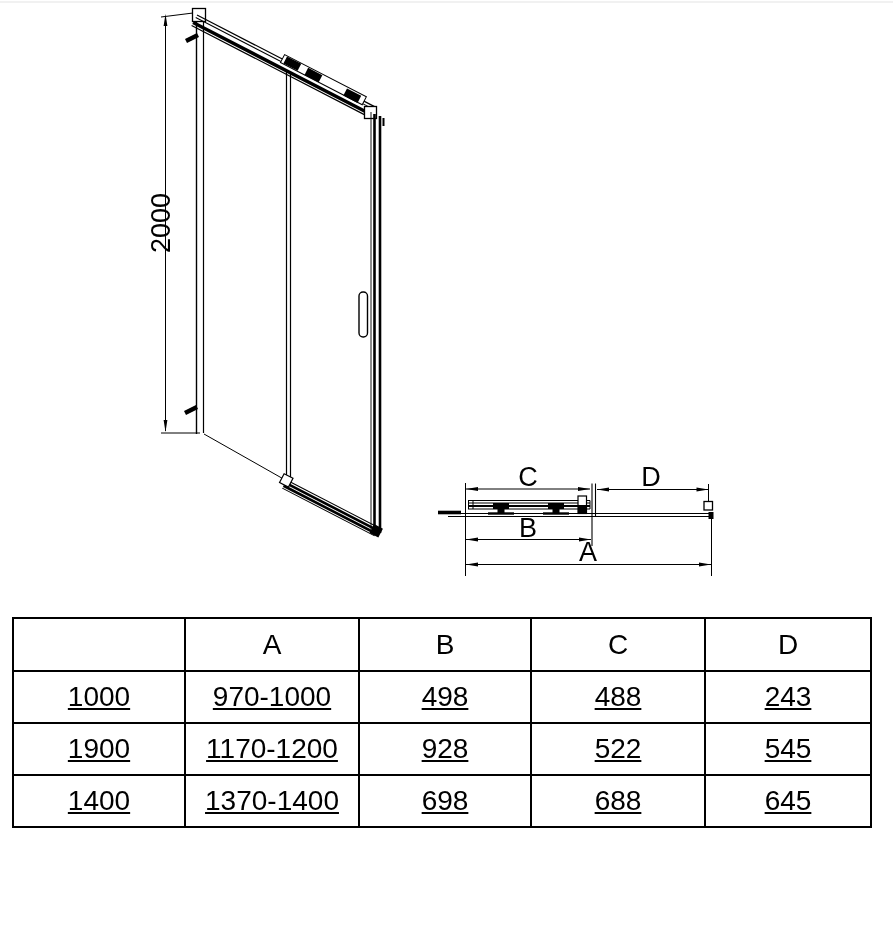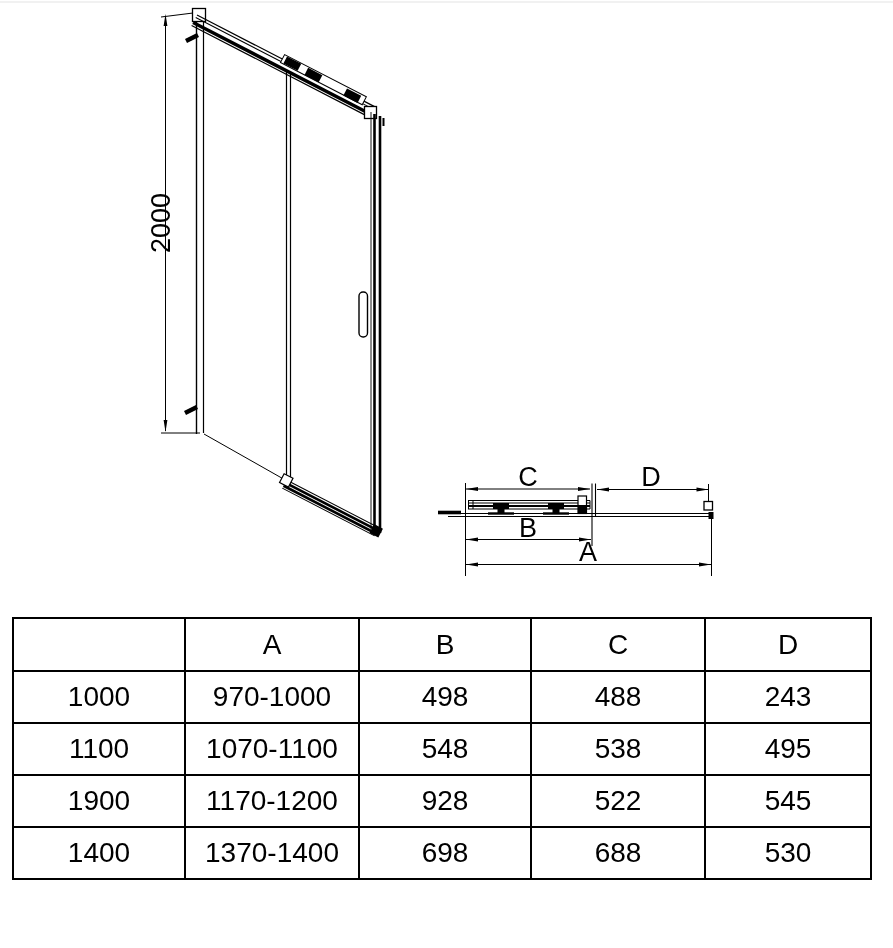--- a/index.html
+++ b/index.html
@@ -29,21 +29,21 @@
   #spec-table td {
     border: 2px solid #000000;
     text-align: center;
     vertical-align: middle;
     font-size: 28px;
     font-family: "Liberation Sans", sans-serif;
     color: #000000;
     padding: 0;
   }
   #spec-table tr.header-row td { height: 51px; }
-  #spec-table tr.data-row td { height: 50px; }
+  #spec-table tr.data-row td { height: 50px; text-decoration: underline; }
   .col-size { width: 170px; }
   .col-a { width: 172px; }
   .col-b { width: 170px; }
   .col-c { width: 172px; }
   .col-d { width: 164px; }
 </style>
 </head>
 <body>
 
 <div id="page">
@@ -195,36 +195,29 @@
         <td class="col-d">D</td>
       </tr>
       <tr class="data-row">
         <td>1000</td>
         <td>970-1000</td>
         <td>498</td>
         <td>488</td>
         <td>243</td>
       </tr>
       <tr class="data-row">
-        <td>1100</td>
-        <td>1070-1100</td>
-        <td>548</td>
-        <td>538</td>
-        <td>495</td>
-      </tr>
-      <tr class="data-row">
         <td>1900</td>
         <td>1170-1200</td>
         <td>928</td>
         <td>522</td>
         <td>545</td>
       </tr>
       <tr class="data-row">
         <td>1400</td>
         <td>1370-1400</td>
         <td>698</td>
         <td>688</td>
-        <td>530</td>
+        <td>645</td>
       </tr>
     </tbody>
   </table>
 
 </div>
 
 </body></html>

